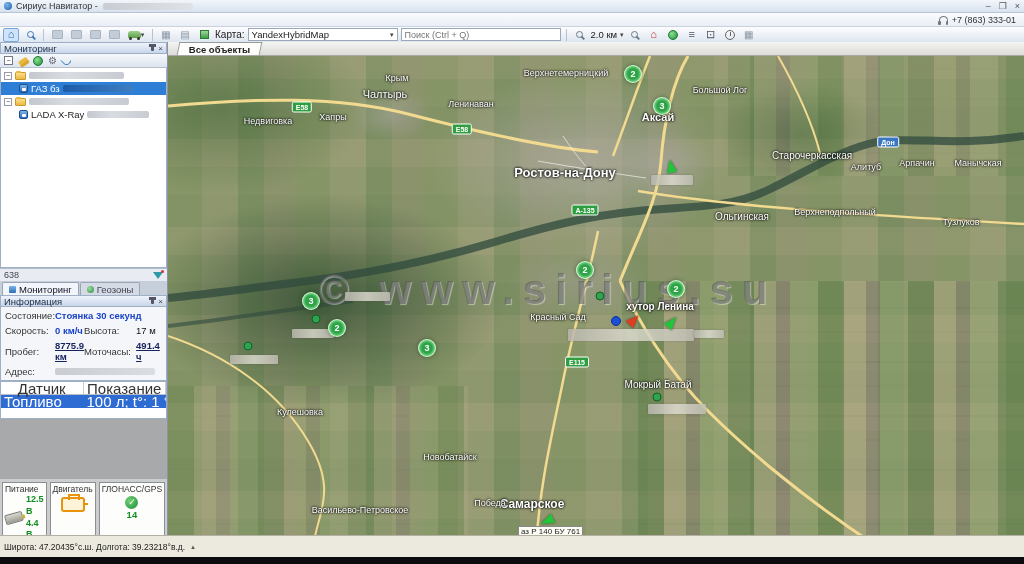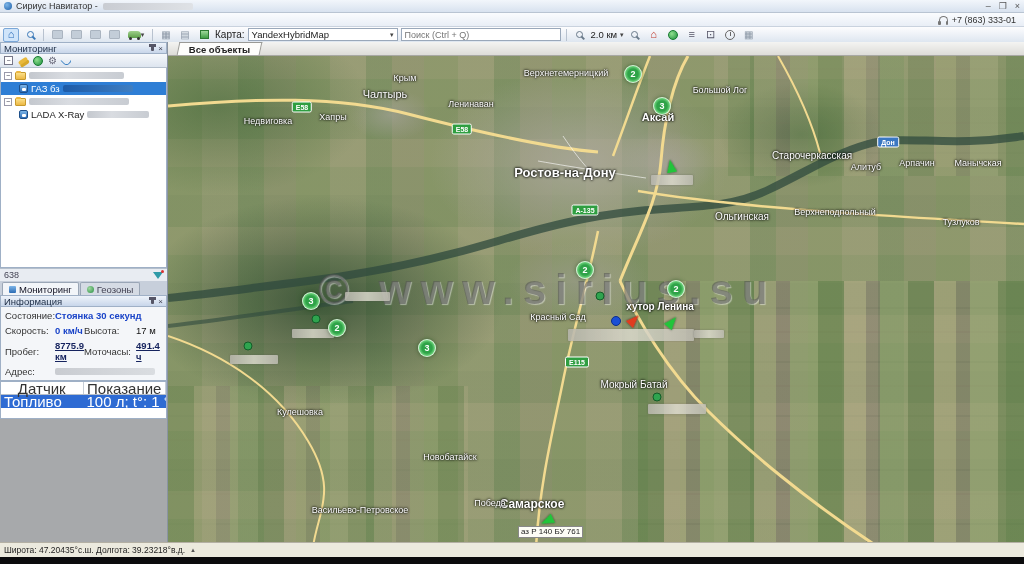--- a/index.html
+++ b/index.html
@@ -104,21 +104,21 @@
   .ind-power { display:flex; align-items:center; gap:3px; flex:1; }
   .battery { width:18px; height:10px; background:linear-gradient(#d8d8d2,#9a9a90); border:1px solid #777; border-radius:2px; position:relative; transform:rotate(-15deg); }
   .battery::after{ content:""; position:absolute; right:-3px; top:3px; width:3px; height:4px; background:#c9b23a; }
   .ind-vals { display:flex; flex-direction:column; align-items:flex-end; flex:1; color:#0f8f1f; font-weight:bold; font-size:9px; line-height:1.3; }
   .engine-ico { width:24px; height:15px; border:2px solid #e8940a; border-radius:3px; position:relative; margin:3px auto 0 auto; background:#fdf3d8; }
   .engine-ico::before{ content:""; position:absolute; top:-5px; left:5px; width:8px; height:4px; border:2px solid #e8940a; border-bottom:none; }
   .engine-ico::after{ content:""; position:absolute; right:-5px; top:4px; width:4px; height:4px; border-top:2px solid #e8940a; }
   .gps-check { width:13px; height:13px; margin:2px auto 0 auto; border-radius:50%; background:radial-gradient(circle at 35% 35%, #6fcf70, #1d8f3d); color:#fff; font-size:9px; text-align:center; line-height:13px; }
   .gps-count { text-align:center; color:#0f8f1f; font-weight:bold; font-size:9.5px; }
 
-  .statusbar { position:absolute; left:0; right:0; bottom:7px; height:15px; background:#eceade; border-top:1px solid #b4b0a4; font-size:8.5px; color:#222; display:flex; align-items:center; padding:0 4px; }
+  .statusbar { position:absolute; left:0; right:0; bottom:7px; height:22px; background:#eceade; border-top:1px solid #b4b0a4; font-size:8.5px; color:#222; display:flex; align-items:center; padding:0 4px; }
   .statusbar .caret-up { margin-left:6px; font-size:7px; color:#555; }
   .bottom-edge { position:absolute; left:0; right:0; bottom:0; height:7px; background:#0b0b0d; }
 
   
   .map-wrap { flex:1; display:flex; flex-direction:column; position:relative; }
   .map-tabstrip { height:14px; background:linear-gradient(#f4f4f2,#dddcd8); border-bottom:1px solid #a8a8a4; display:flex; align-items:flex-end; padding-left:10px; }
   .map-tab { height:13px; background:#fdfdfb; border:1px solid #9a9a96; border-bottom:none; padding:0 10px; font-size:9.5px; font-weight:bold; color:#222; transform:skewX(-12deg); display:flex; align-items:center; }
   .map-tab span{ transform:skewX(12deg); }
 
   .map { flex:1; position:relative; overflow:hidden; background-color:#8b9a6e;
@@ -326,20 +326,41 @@
         <div>Показание</div>
       </div>
       <div id="sensor-rows">
           <div class="sensor-row">
             <div>Топливо</div>
             <div>100 л; t°: 1 °C</div>
           </div>
         </div>
     </div>
     <div class="side-filler"></div>
+    <div class="indicators">
+      <div class="ind-box">
+        <span class="ind-title">Питание</span>
+        <div class="ind-power">
+          <span class="battery"></span>
+          <span class="ind-vals">
+            <span>12.5 В</span>
+            <span>4.4 В</span>
+          </span>
+        </div>
+      </div>
+      <div class="ind-box">
+        <span class="ind-title" style="text-align:center">Двигатель</span>
+        <span class="engine-ico"></span>
+      </div>
+      <div class="ind-box">
+        <span class="ind-title" style="text-align:center">ГЛОНАСС/GPS</span>
+        <span class="gps-check">✓</span>
+        <span class="gps-count">14</span>
+      </div>
+    </div>
   </div>
 
   <div class="map-wrap">
     <div class="map-tabstrip">
       <span class="map-tab">
           <span>Все объекты</span>
         </span>
     </div>
     <div class="map" id="map-canvas">
       <div class="field-patch" style="left:470px;top:225px;width:386px;height:266px;"></div>
@@ -362,36 +383,36 @@
     <div class="map-blur" style="width: 45px; height: 9px; left: 177px; top: 236px;"></div>
         <div class="map-blur" style="width: 42px; height: 9px; left: 124px; top: 273px;"></div>
         <div class="map-blur" style="width: 48px; height: 9px; left: 62px; top: 299px;"></div>
         <div class="map-blur" style="width: 42px; height: 10px; left: 483px; top: 119px;"></div>
         <div class="map-blur" style="width: 126px; height: 12px; left: 400px; top: 273px;"></div>
         <div class="map-blur" style="width: 30px; height: 8px; left: 526px; top: 274px;"></div>
         <div class="map-blur" style="width: 58px; height: 10px; left: 480px; top: 348px;"></div>
         <span class="map-label" style="font-size: 13px; font-weight: bold; left: 397px; top: 116px;">Ростов-на-Дону</span>
         <span class="map-label" style="font-size: 11px; font-weight: bold; left: 490px; top: 61px;">Аксай</span>
         <span class="map-label" style="font-size: 11px; left: 217px; top: 38px;">Чалтырь</span>
-        <span class="map-label" style="font-size: 9px; left: 229px; top: 22px; margin-left: 8px;">Крым</span>
+        <span class="map-label" style="font-size: 9px; left: 229px; top: 22px;">Крым</span>
         <span class="map-label" style="font-size: 9px; left: 303px; top: 48px;">Ленинаван</span>
         <span class="map-label" style="font-size: 9px; left: 165px; top: 61px;">Хапры</span>
         <span class="map-label" style="font-size: 9px; left: 100px; top: 65px;">Недвиговка</span>
         <span class="map-label" style="font-size: 9px; left: 398px; top: 17px;">Верхнетемерницкий</span>
         <span class="map-label" style="font-size: 9px; left: 552px; top: 34px;">Большой Лог</span>
         <span class="map-label" style="font-size: 10px; left: 644px; top: 99px;">Старочеркасская</span>
         <span class="map-label" style="font-size: 9px; left: 749px; top: 107px;">Арпачин</span>
         <span class="map-label" style="font-size: 9px; left: 698px; top: 111px;">Алитуб</span>
         <span class="map-label" style="font-size: 9px; left: 810px; top: 107px;">Манычская</span>
         <span class="map-label" style="font-size: 10px; left: 574px; top: 160px;">Ольгинская</span>
         <span class="map-label" style="font-size: 9px; left: 667px; top: 156px;">Верхнеподпольный</span>
         <span class="map-label" style="font-size: 9px; left: 793px; top: 166px;">Тузлуков</span>
         <span class="map-label" style="font-size: 10px; left: 492px; top: 250px; font-weight: bold;">хутор Ленина</span>
         <span class="map-label" style="font-size: 9px; left: 390px; top: 261px;">Красный Сад</span>
-        <span class="map-label" style="font-size: 10px; left: 466px; top: 328px;">Мокрый Батай</span>
+        <span class="map-label" style="font-size: 10px; left: 490px; top: 328px;">Мокрый Батай</span>
         <span class="map-label" style="font-size: 12px; font-weight: bold; left: 364px; top: 448px;">Самарское</span>
         <span class="map-label" style="font-size: 9px; left: 322px; top: 447px;">Победа</span>
         <span class="map-label" style="font-size: 9px; left: 192px; top: 454px;">Васильево-Петровское</span>
         <span class="map-label" style="font-size: 9px; left: 132px; top: 356px;">Кулешовка</span>
         <span class="map-label" style="font-size: 9px; left: 282px; top: 401px;">Новобатайск</span>
         <span class="map-badge" style="left: 134px; top: 51px;">Е58</span>
         <span class="map-badge" style="left: 294px; top: 73px;">Е58</span>
         <span class="map-badge" style="left: 417px; top: 154px;">А-135</span>
         <span class="map-badge" style="left: 409px; top: 306px;">Е115</span>
         <span class="map-badge blue" style="left: 720px; top: 86px;">Дон</span>

